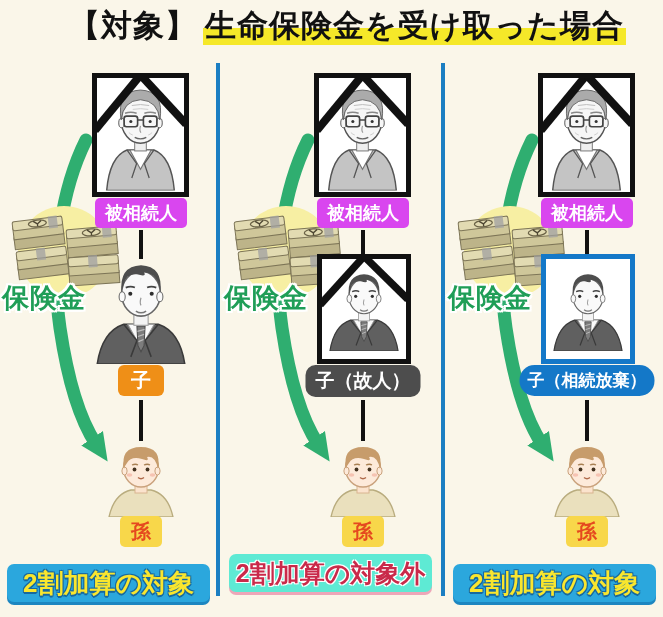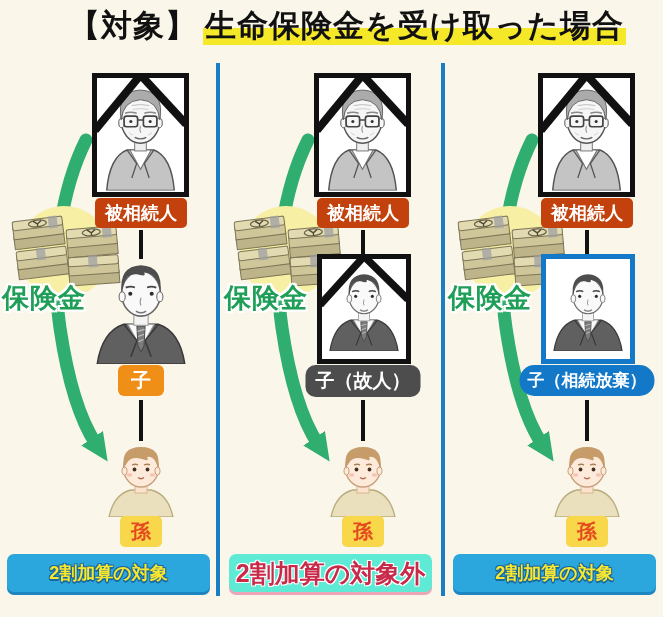--- a/index.html
+++ b/index.html
@@ -38,32 +38,32 @@
   .boy-art{position:absolute;left:101px;top:382px;width:80px;height:75px;z-index:4;}
 
   
   .vline{position:absolute;left:139px;width:4px;background:#111;z-index:0;}
   .v1{top:170px;height:29px;}
   .v2{top:340px;height:41px;}
 
   
   .name-tag{position:absolute;left:141px;transform:translateX(-50%);z-index:5;color:#fff;
        font-weight:700;white-space:nowrap;text-align:center;}
-  .deceased-tag{top:138px;background:#c2410c;font-size:18px;padding:3px 10px;border-radius:5px;}
+  .deceased-tag{top:138px;background:#d946ef;font-size:18px;padding:3px 10px;border-radius:5px;}
   .child-tag{top:305px;}
   .tag-orange{background:#ef8f17;font-size:20px;padding:2px 13px;border-radius:6px;}
   .tag-gray{background:#4d4d4d;font-size:19px;padding:3px 10px;border-radius:10px;text-align:right;}
   .tag-blue{background:#1478c8;font-size:17px;padding:4px 8px;border-radius:15px;}
   .mago-tag{top:456px;background:#f8d74a;color:#e5491f;font-size:20px;padding:2px 11px;border-radius:5px;}
 
   
   .banner{position:absolute;left:7px;top:494px;width:203px;height:38px;line-height:38px;z-index:5;
       text-align:center;font-weight:900;border-radius:7px;white-space:nowrap;}
-  .banner-target{background:#2ba7dd;color:#f9e62e;font-size:18px;box-shadow:0 3px 0 #1d86c0;
-      text-shadow:-1px -1px 0 #18699e,1px -1px 0 #18699e,-1px 1px 0 #18699e,1px 1px 0 #18699e,0 2px 0 #18699e;}
+  .banner-target{background:#2ba7dd;color:#f9e62e;font-size:26px;box-shadow:0 3px 0 #1d86c0;
+      text-shadow:-1px -1px 0 #18699e,1px -1px 0 #18699e,-1px 1px 0 #18699e,1px 1px 0 #18699e,0 2px 0 #18699e;margin-top:10px;}
   .banner-excluded{background:#5eead4;color:#c92a4a;font-size:25px;box-shadow:0 3px 0 #eda6b8;
       text-shadow:-1px -1px 0 #fff,1px -1px 0 #fff,-1px 1px 0 #fff,1px 1px 0 #fff;}
 
   .defs-holder{position:absolute;width:0;height:0;overflow:hidden;}
 </style>
 </head>
 <body>
 
 <svg class="defs-holder" aria-hidden="true">
   <defs>

